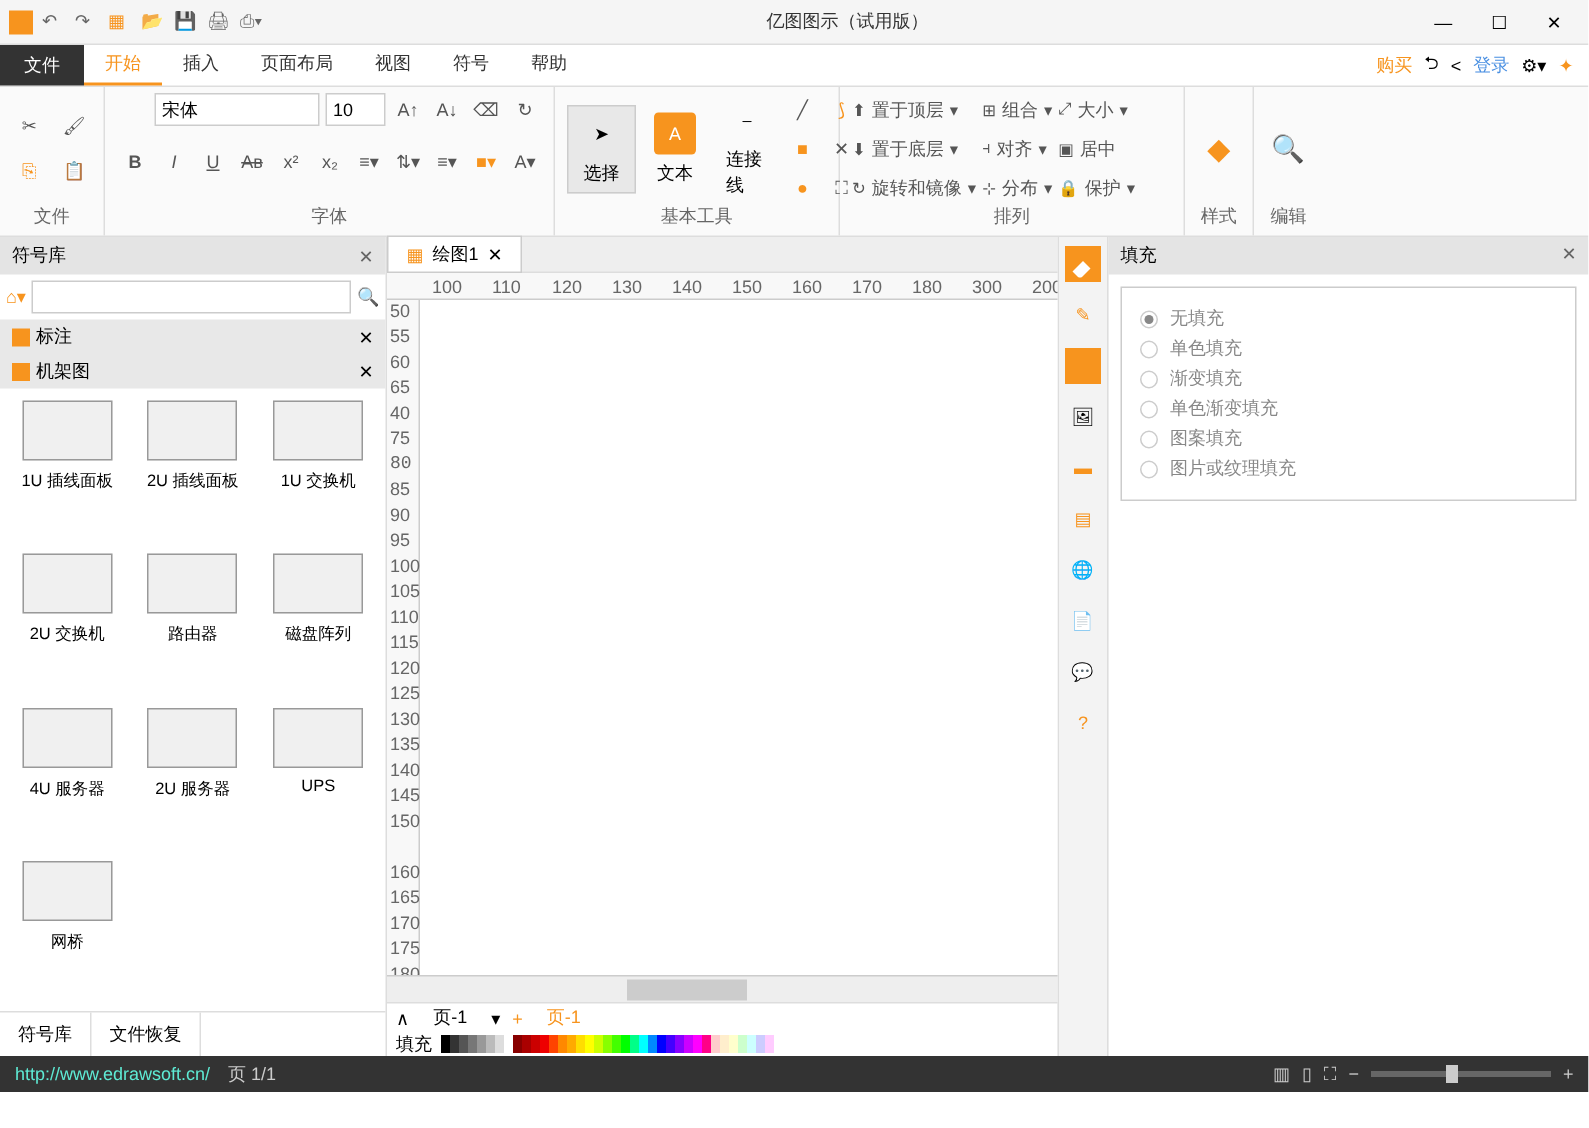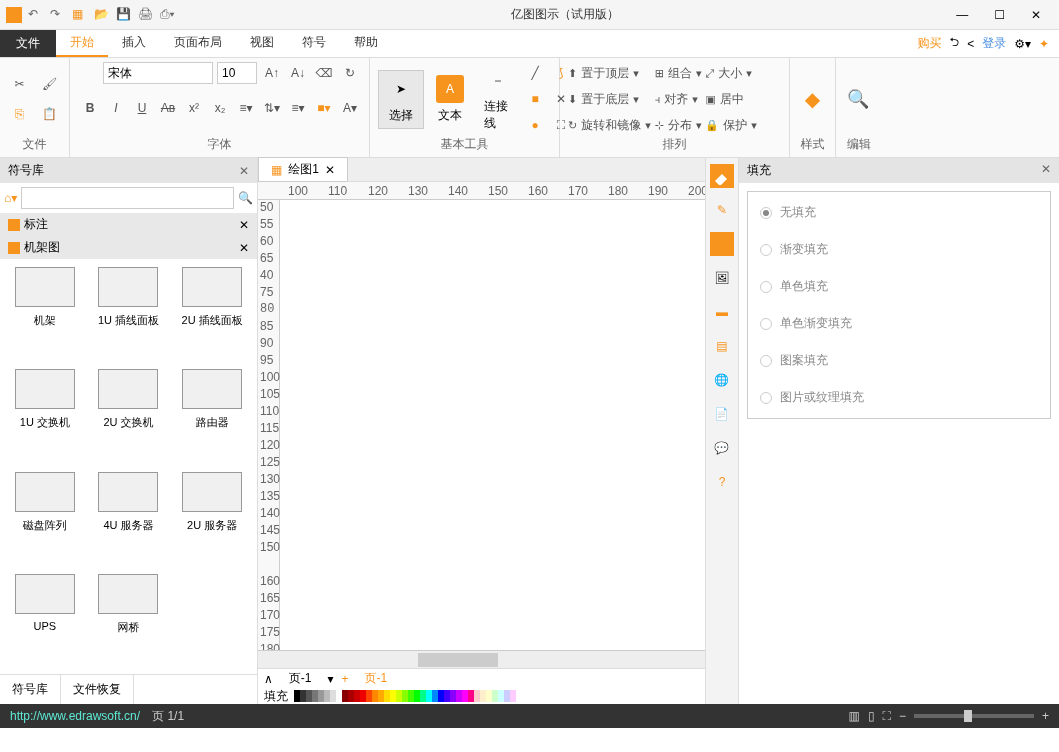--- a/index.html
+++ b/index.html
@@ -65,21 +65,21 @@
 .color-bar { height: 16px; display: flex; align-items: center; gap: 0; padding: 0 6px; }
 .color-bar-label { margin-right: 6px; }
 .color-sw { width: 6px; height: 12px; }
 
 .side-toolbar { width: 34px; background: #f3f3f3; border-left: 1px solid #ddd; border-right: 1px solid #ddd; display: flex; flex-direction: column; align-items: center; padding-top: 6px; gap: 10px; }
 .side-btn { width: 24px; height: 24px; display: flex; align-items: center; justify-content: center; }
 .side-btn.active { background: #f7941e; }
 
 .fill-panel { width: 320px; display: flex; flex-direction: column; }
 .fill-header { background: #e4e4e4; padding: 4px 8px; display: flex; justify-content: space-between; }
-.fill-options { padding: 12px; border: 1px solid #ccc; margin: 8px; display: flex; flex-direction: column; gap: 20px; }
+.fill-options { padding: 12px; border: 1px solid #ccc; margin: 8px; display: flex; flex-direction: column; gap: 3px; }
 .fill-opt { display: flex; align-items: center; gap: 8px; color: #888; }
 .radio { width: 12px; height: 12px; border: 1px solid #ccc; border-radius: 50%; }
 .radio.sel::after { content: ""; display: block; width: 6px; height: 6px; background: #888; border-radius: 50%; margin: 2px; }
 
 .statusbar { height: 24px; background: #333; color: #ccc; display: flex; align-items: center; padding: 0 10px; gap: 12px; }
 .statusbar a { color: #5eead4; }
 .status-right { margin-left: auto; display: flex; gap: 8px; align-items: center; }
 .zoom-slider { width: 120px; height: 4px; background: #666; position: relative; }
 .zoom-thumb { position: absolute; width: 8px; height: 12px; background: #ccc; top: -4px; left: 50px; }
 .watermark { position: absolute; right: 0; bottom: 0; color: #fff; font-size: 13px; font-style: italic; pointer-events: none; }
@@ -259,24 +259,20 @@
       <span style="margin-left:auto">✕</span>
     </div>
     <div class="panel-section">
       <span class="sec-icon"></span>
       <span>机架图</span>
       <span style="margin-left:auto">✕</span>
     </div>
     <div class="symbol-grid" id="symbol-grid">
         <div class="symbol-item">
           <div class="symbol-thumb"></div>
-          <div class="symbol-label">机架</div>
-        </div>
-        <div class="symbol-item">
-          <div class="symbol-thumb"></div>
           <div class="symbol-label">1U 插线面板</div>
         </div>
         <div class="symbol-item">
           <div class="symbol-thumb"></div>
           <div class="symbol-label">2U 插线面板</div>
         </div>
         <div class="symbol-item">
           <div class="symbol-thumb"></div>
           <div class="symbol-label">1U 交换机</div>
         </div>
@@ -326,21 +322,21 @@
     <div class="ruler-h" id="ruler-h">
         <span style="left: 30px;">100</span>
         <span style="left: 70px;">110</span>
         <span style="left: 110px;">120</span>
         <span style="left: 150px;">130</span>
         <span style="left: 190px;">140</span>
         <span style="left: 230px;">150</span>
         <span style="left: 270px;">160</span>
         <span style="left: 310px;">170</span>
         <span style="left: 350px;">180</span>
-        <span style="left: 390px;">190</span>
+        <span style="left: 390px;">300</span>
         <span style="left: 430px;">200</span>
       </div>
     <div class="canvas-body">
       <div class="ruler-v" id="ruler-v">
           <span style="top: 0px;">50</span>
           <span style="top: 17px;">55</span>
           <span style="top: 34px;">60</span>
           <span style="top: 51px;">65</span>
           <span style="top: 68px;">40</span>
           <span style="top: 85px;">75</span>
@@ -444,25 +440,25 @@
       <span>填充</span>
       <span class="panel-close">✕</span>
     </div>
     <div class="fill-options" id="fill-options">
         <div class="fill-opt">
           <span class="radio sel"></span>
           <span>无填充</span>
         </div>
         <div class="fill-opt">
           <span class="radio "></span>
+          <span>单色填充</span>
+        </div>
+        <div class="fill-opt">
+          <span class="radio "></span>
           <span>渐变填充</span>
-        </div>
-        <div class="fill-opt">
-          <span class="radio "></span>
-          <span>单色填充</span>
         </div>
         <div class="fill-opt">
           <span class="radio "></span>
           <span>单色渐变填充</span>
         </div>
         <div class="fill-opt">
           <span class="radio "></span>
           <span>图案填充</span>
         </div>
         <div class="fill-opt">

